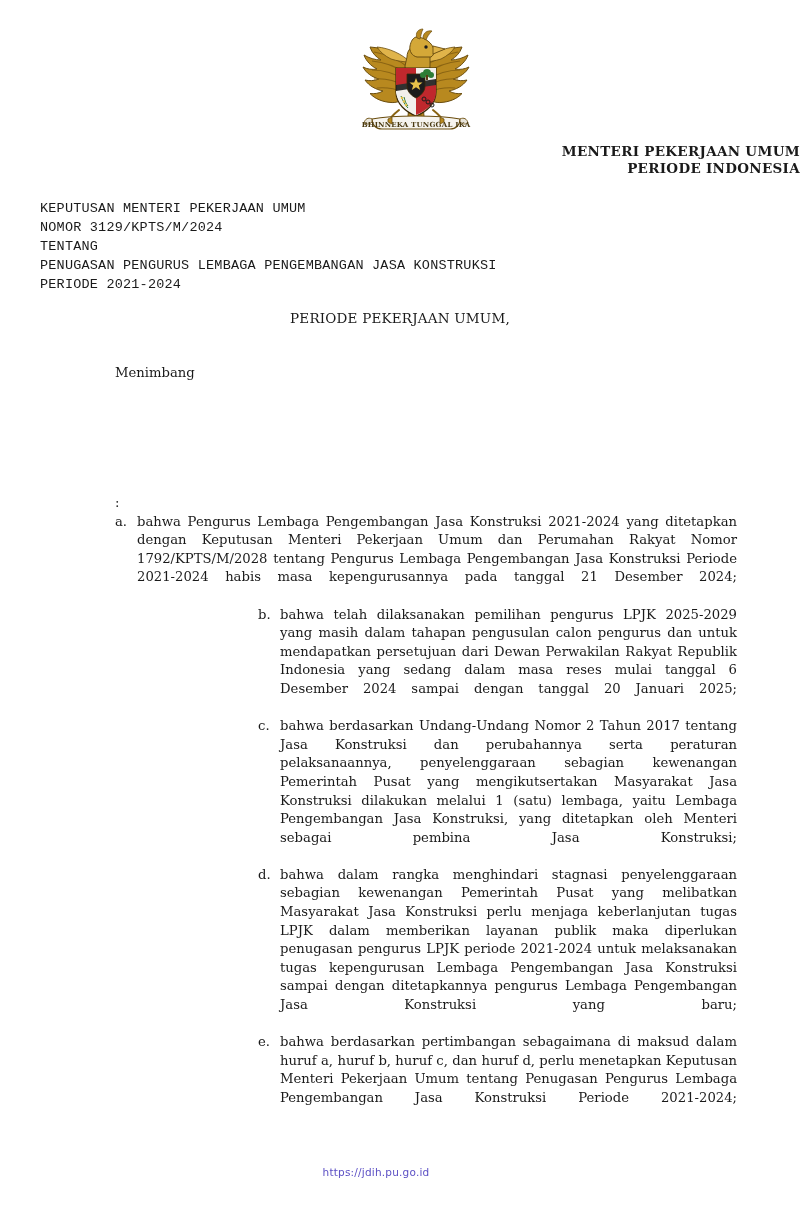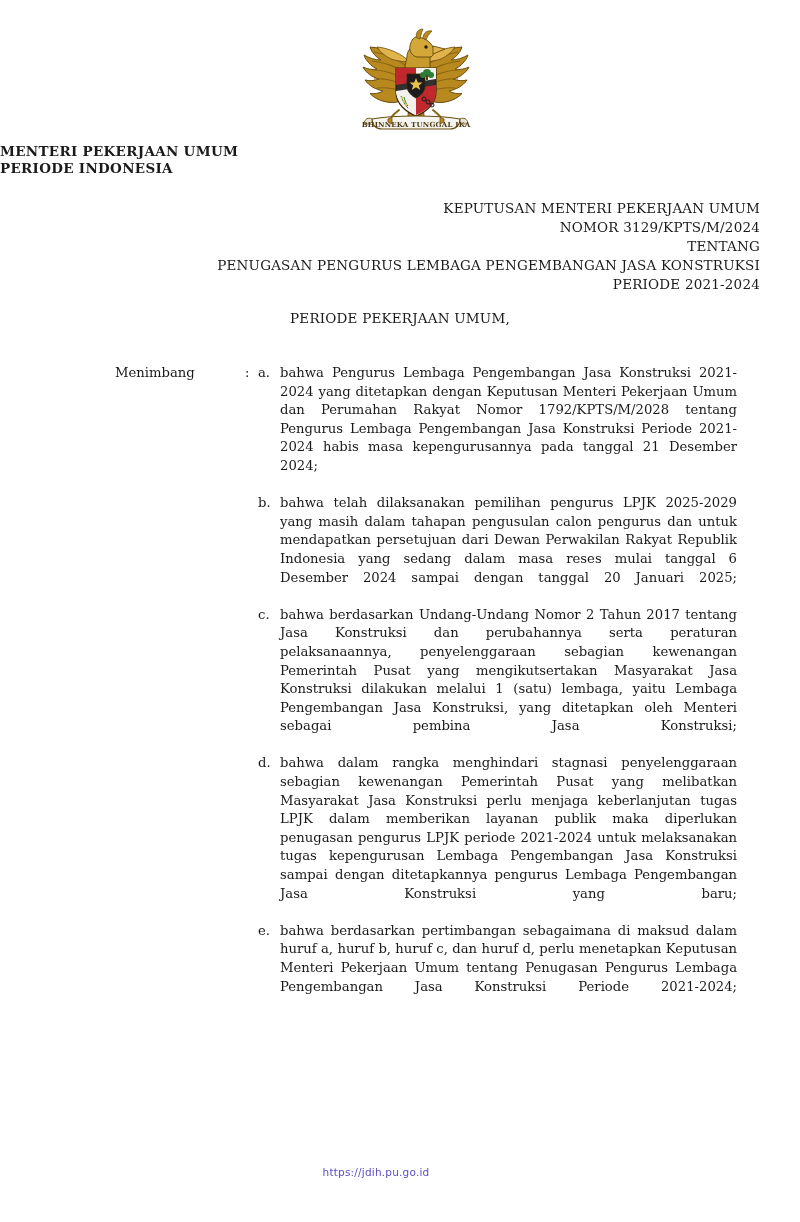--- a/index.html
+++ b/index.html
@@ -31,38 +31,39 @@
     position: relative;
     margin-left: 32px;
   }
 
   
   .letterhead {
     position: absolute;
     left: 0;
     top: 143px;
     width: 800px;
-    text-align: left;
+    text-align: right;
     font-weight: bold;
     font-size: 13.5px;
     line-height: 17px;
     letter-spacing: 0.3px;
     font-family: "DejaVu Serif", "Liberation Serif", serif;
   }
 
   
   .title-block {
     position: absolute;
     left: 40px;
     top: 199px;
     width: 720px;
-    text-align: right;
+    text-align: left;
     font-size: 13.5px;
     line-height: 19px;
     letter-spacing: 0.2px;
+    font-family: Liberation Mono, monospace;
   }
   .title-block .line { display: block; white-space: nowrap; }
 
   
   .addressee {
     position: absolute;
     left: 0;
     top: 310px;
     width: 800px;
     text-align: center;
@@ -75,20 +76,21 @@
     position: absolute;
     left: 115px;
     top: 364px;
     width: 622px;
     font-size: 13.2px;
     line-height: 18.6px;
   }
   .cons-row {
     display: flex;
     align-items: flex-start;
+    flex-direction: column;
   }
   .cons-label {
     width: 130px;
     flex: 0 0 130px;
     white-space: nowrap;
   }
   .cons-colon {
     width: 13px;
     flex: 0 0 13px;
   }

